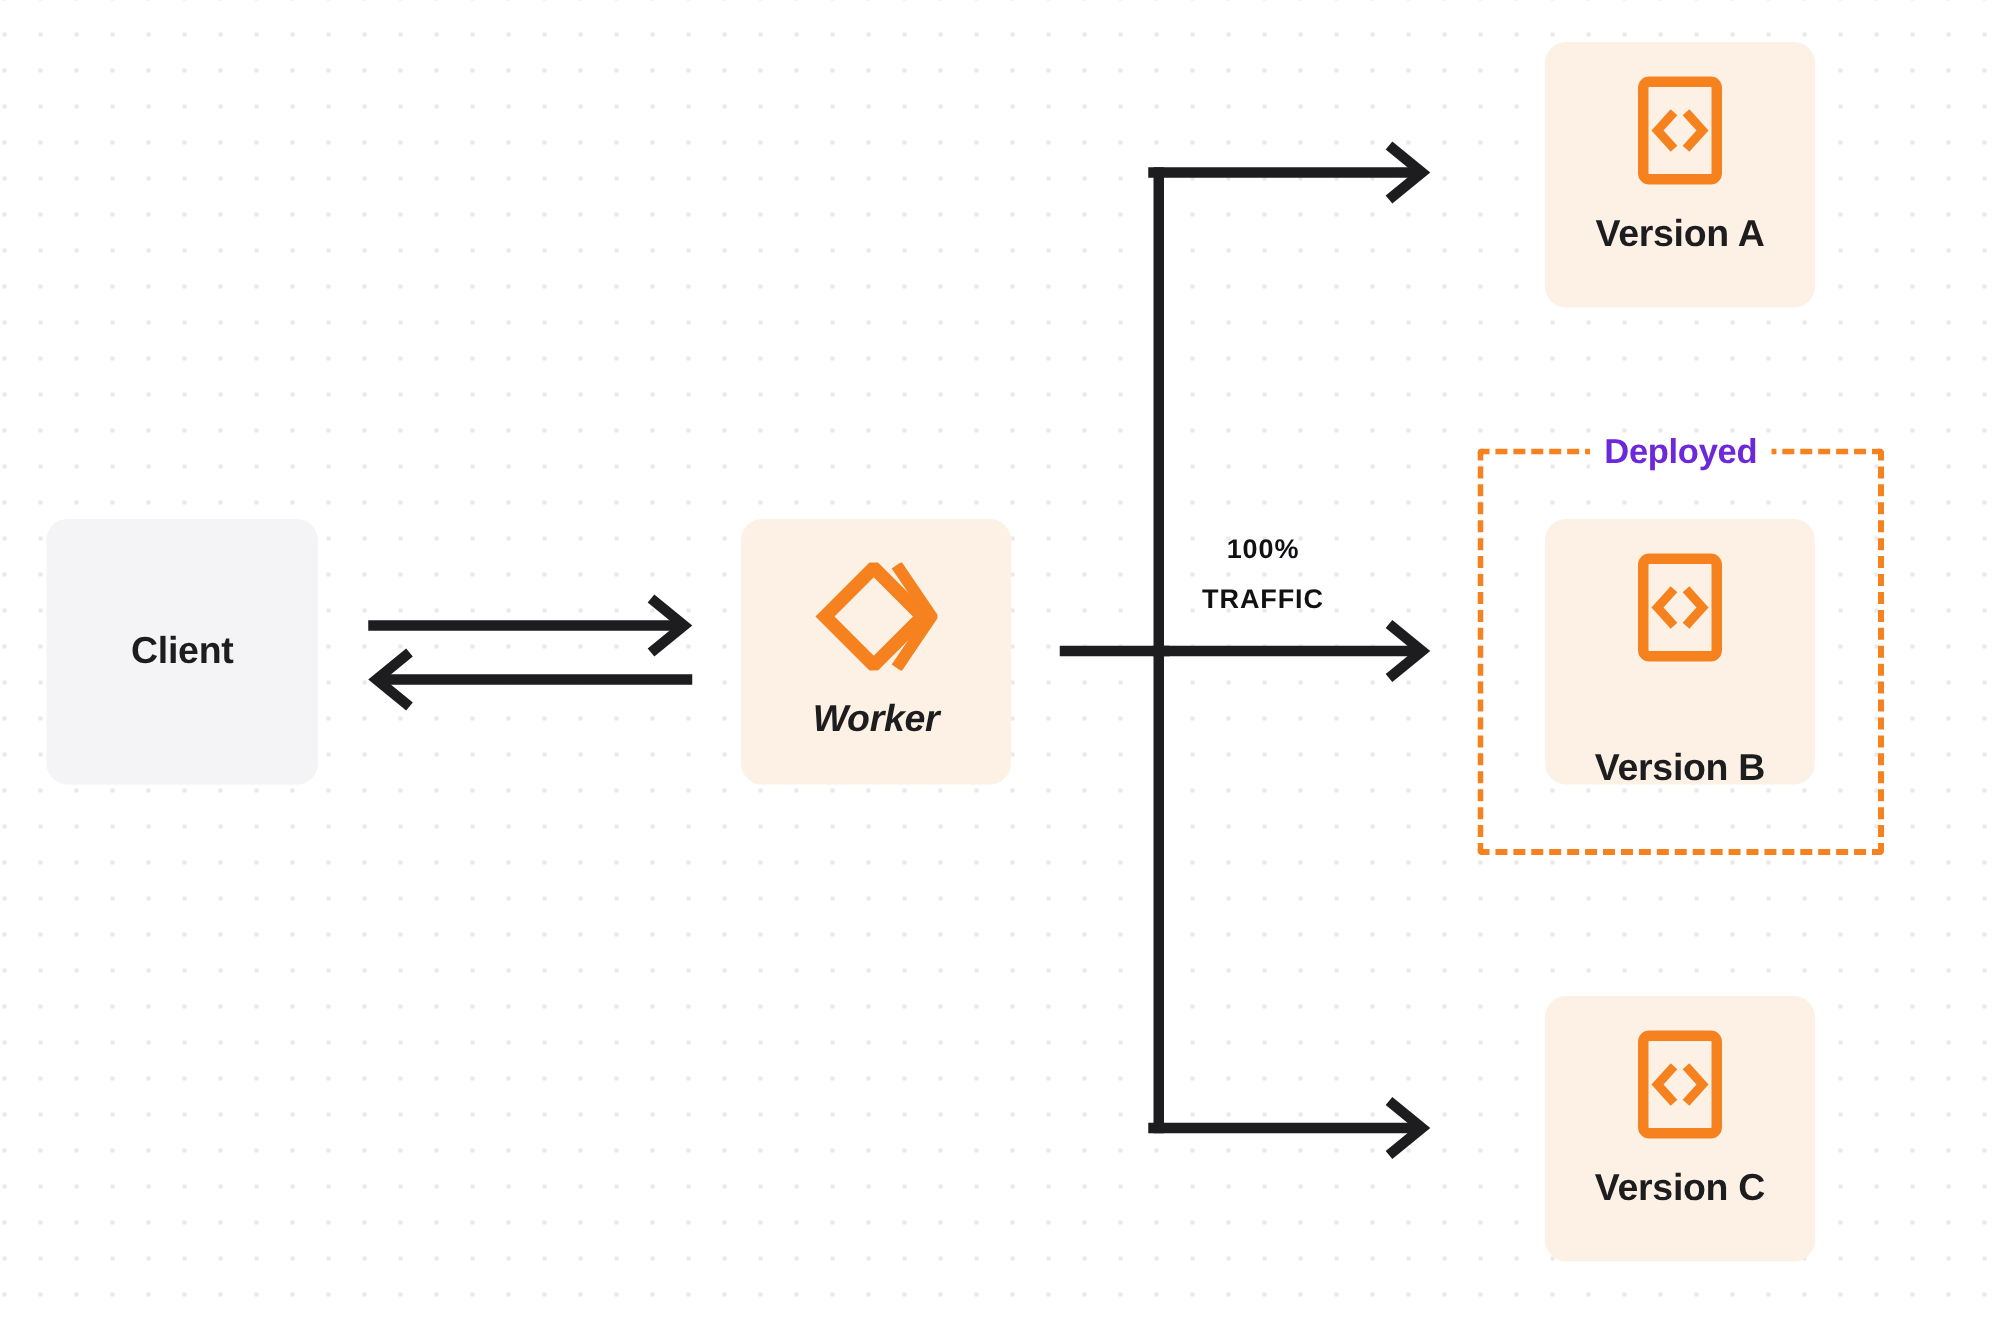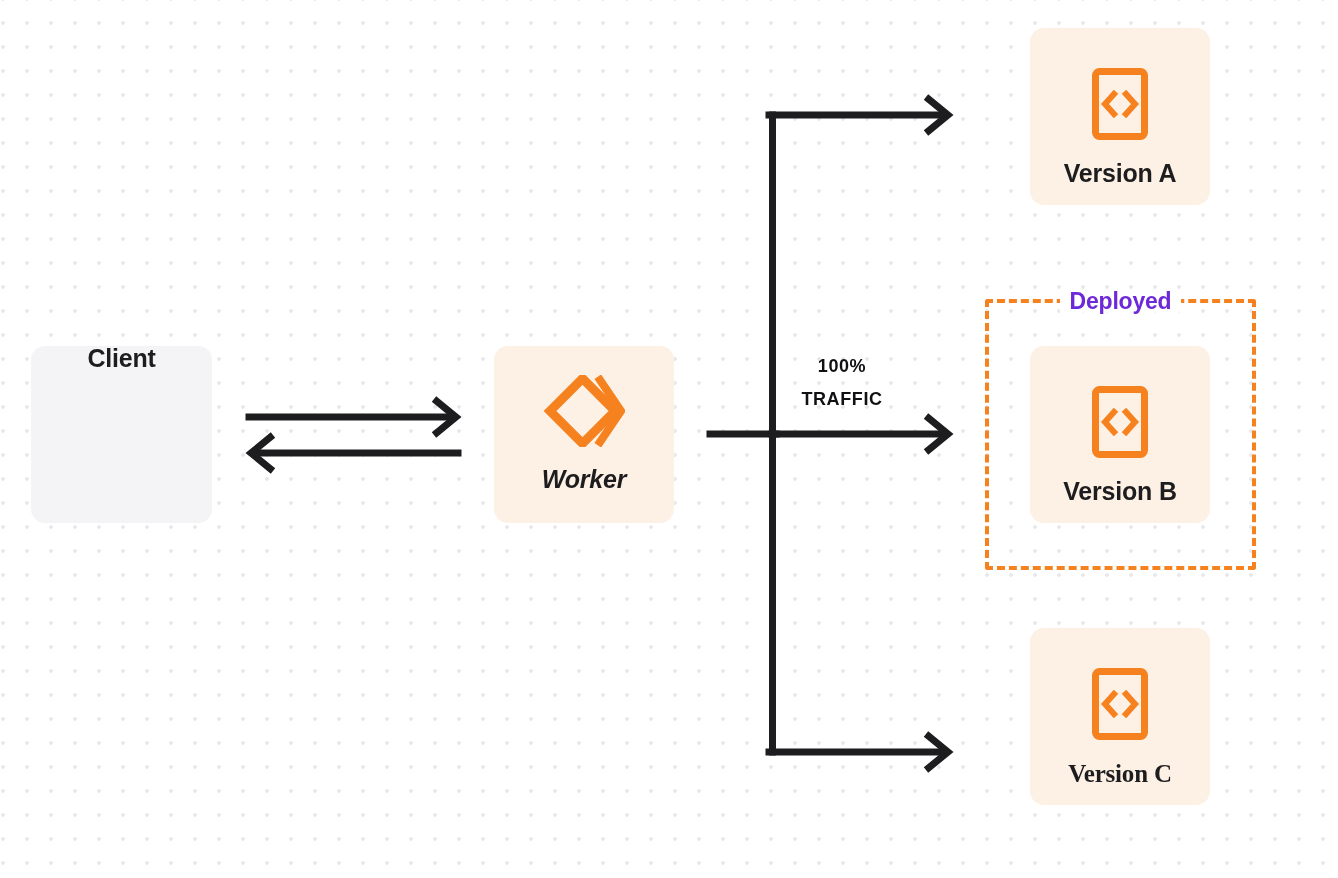--- a/index.html
+++ b/index.html
@@ -20,21 +20,21 @@
     font-family: "Liberation Sans", "DejaVu Sans", sans-serif;
   }
 
   
   .node {
     position: absolute;
     border-radius: 14px;
     display: flex;
     flex-direction: column;
     align-items: center;
-    justify-content: flex-start;
+    justify-content: center;
     box-sizing: border-box;
   }
   .node-label {
     font-weight: bold;
     color: #1d1d1f;
     letter-spacing: -0.2px;
     line-height: 1;
     text-align: center;
     white-space: nowrap;
   }
@@ -61,26 +61,26 @@
   }
   .worker-box .node-label { font-size: 25px; margin-top: 20px; font-style: italic; }
 
   
   .version-box {
     width: 180px;
     height: 177px;
     background: #fdf1e5;
     left: 1030px;
     justify-content: flex-start;
-    padding-top: 39px;
+    padding-top: 22px;
   }
   .version-box .node-label { font-size: 25px; margin-top: 20px; }
   .version-a { top: 28px; }
-  .version-b { top: 346px; }
-  .version-c { top: 628px; font-family: Liberation Serif, serif; }
+  .version-b { top: 346px; gap: 38px; }
+  .version-c { top: 664px; }
 
   
   .deployed-group {
     position: absolute;
     left: 985px;
     top: 299px;
     width: 271px;
     height: 271px;
     border: 4px dashed #f6821f;
     border-radius: 3px;

